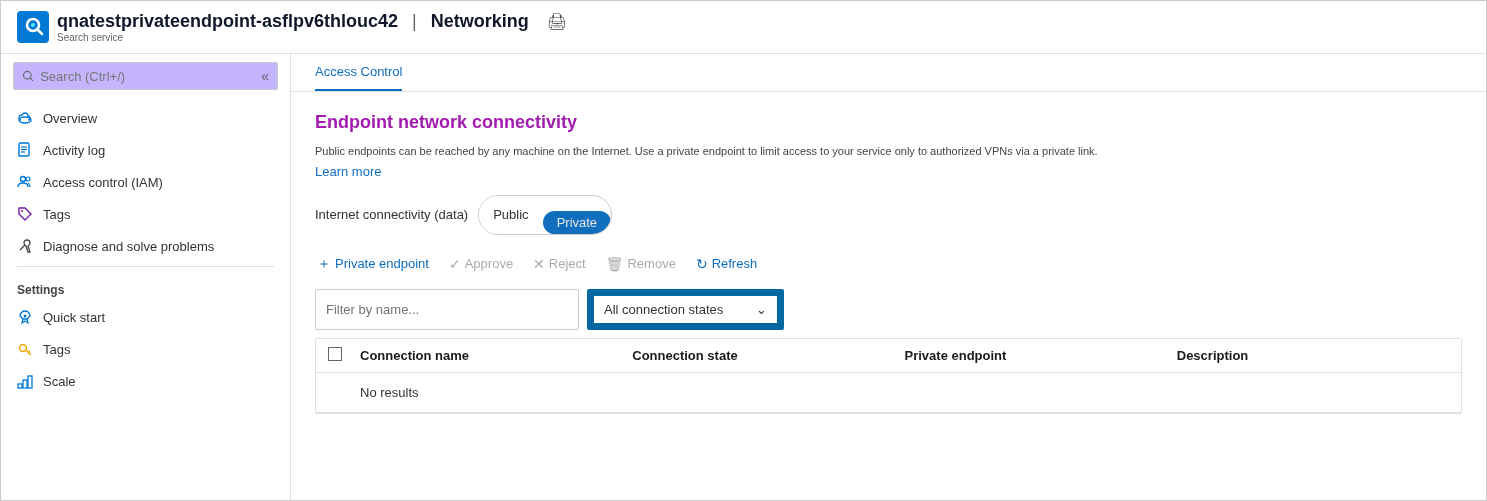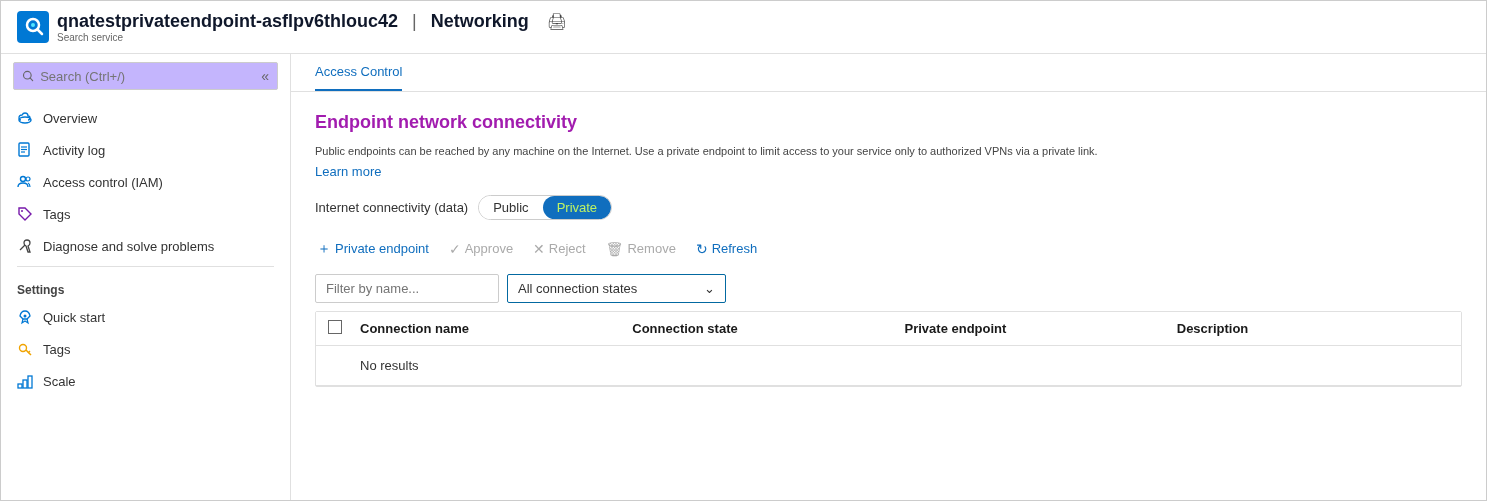--- a/index.html
+++ b/index.html
@@ -25,28 +25,28 @@
     .tab { padding: 10px 0; margin-right: 24px; font-size: 13px; cursor: pointer; color: #444; border-bottom: 2px solid transparent; }
     .tab.active { color: #106ebe; border-bottom: 2px solid #106ebe; font-weight: 500; }
     .content-inner { padding: 20px 24px; }
     .section-title { font-size: 18px; font-weight: 600; margin-bottom: 10px; color: #a21caf; }
     .section-desc { font-size: 11px; color: #444; margin-bottom: 4px; max-width: 900px; line-height: 1.5; }
     .learn-more { color: #106ebe; text-decoration: none; font-size: 13px; }
     .connectivity-row { display: flex; align-items: center; gap: 10px; margin: 16px 0; }
     .connectivity-label { font-size: 13px; color: #333; }
     .toggle-group { display: flex; border: 1px solid #ccc; border-radius: 20px; overflow: hidden; }
     .toggle-btn { padding: 4px 14px; font-size: 13px; cursor: pointer; background: #fff; color: #333; border: none; outline: none; }
-    .toggle-btn.active { background: #106ebe; color: #bef264; border-radius: 20px; }
+    .toggle-btn.active { background: #106ebe; color: #e5e5e5; border-radius: 20px; margin-top: 15px; }
     .toolbar { display: flex; align-items: center; gap: 16px; margin-bottom: 12px; }
     .toolbar-btn { display: flex; align-items: center; gap: 4px; background: none; border: none; cursor: pointer; color: #106ebe; font-size: 13px; padding: 4px 2px; }
     .toolbar-btn.disabled { color: #aaa; cursor: default; }
     .toolbar-btn .icon { font-size: 14px; }
     .filter-row { display: flex; gap: 8px; margin-bottom: 8px; }
-    .filter-input { border: 1px solid #ccc; padding: 6px 10px; font-size: 13px; width: 184px; border-radius: 2px; color: #333; }
-    .filter-select { border: 1px solid #0369a1; padding: 6px 10px; font-size: 13px; width: 219px; border-radius: 2px; color: #333; background: #fff; display: flex; align-items: center; justify-content: space-between; cursor: pointer; }
+    .filter-input { border: 1px solid #ccc; padding: 6px 10px; font-size: 13px; width: 264px; border-radius: 2px; color: #333; }
+    .filter-select { border: 7px solid #0369a1; padding: 6px 10px; font-size: 13px; width: 197px; border-radius: 2px; color: #333; background: #fff; display: flex; align-items: center; justify-content: space-between; cursor: pointer; }
     .table-container { border: 1px solid #e0e0e0; border-radius: 2px; }
     .table-header { display: flex; align-items: center; background: #fff; border-bottom: 1px solid #e0e0e0; padding: 8px 12px; }
     .table-header-cell { font-size: 13px; font-weight: 600; color: #1a1a1a; }
     .col-checkbox { width: 32px; }
     .col-name { flex: 2; }
     .col-state { flex: 2; }
     .col-endpoint { flex: 2; }
     .col-desc { flex: 2; }
     .table-row-empty { padding: 12px 44px; font-size: 13px; color: #333; border-bottom: 1px solid #e0e0e0; }
     .checkbox-box { width: 14px; height: 14px; border: 1px solid #666; display: inline-block; background: #fff; }

